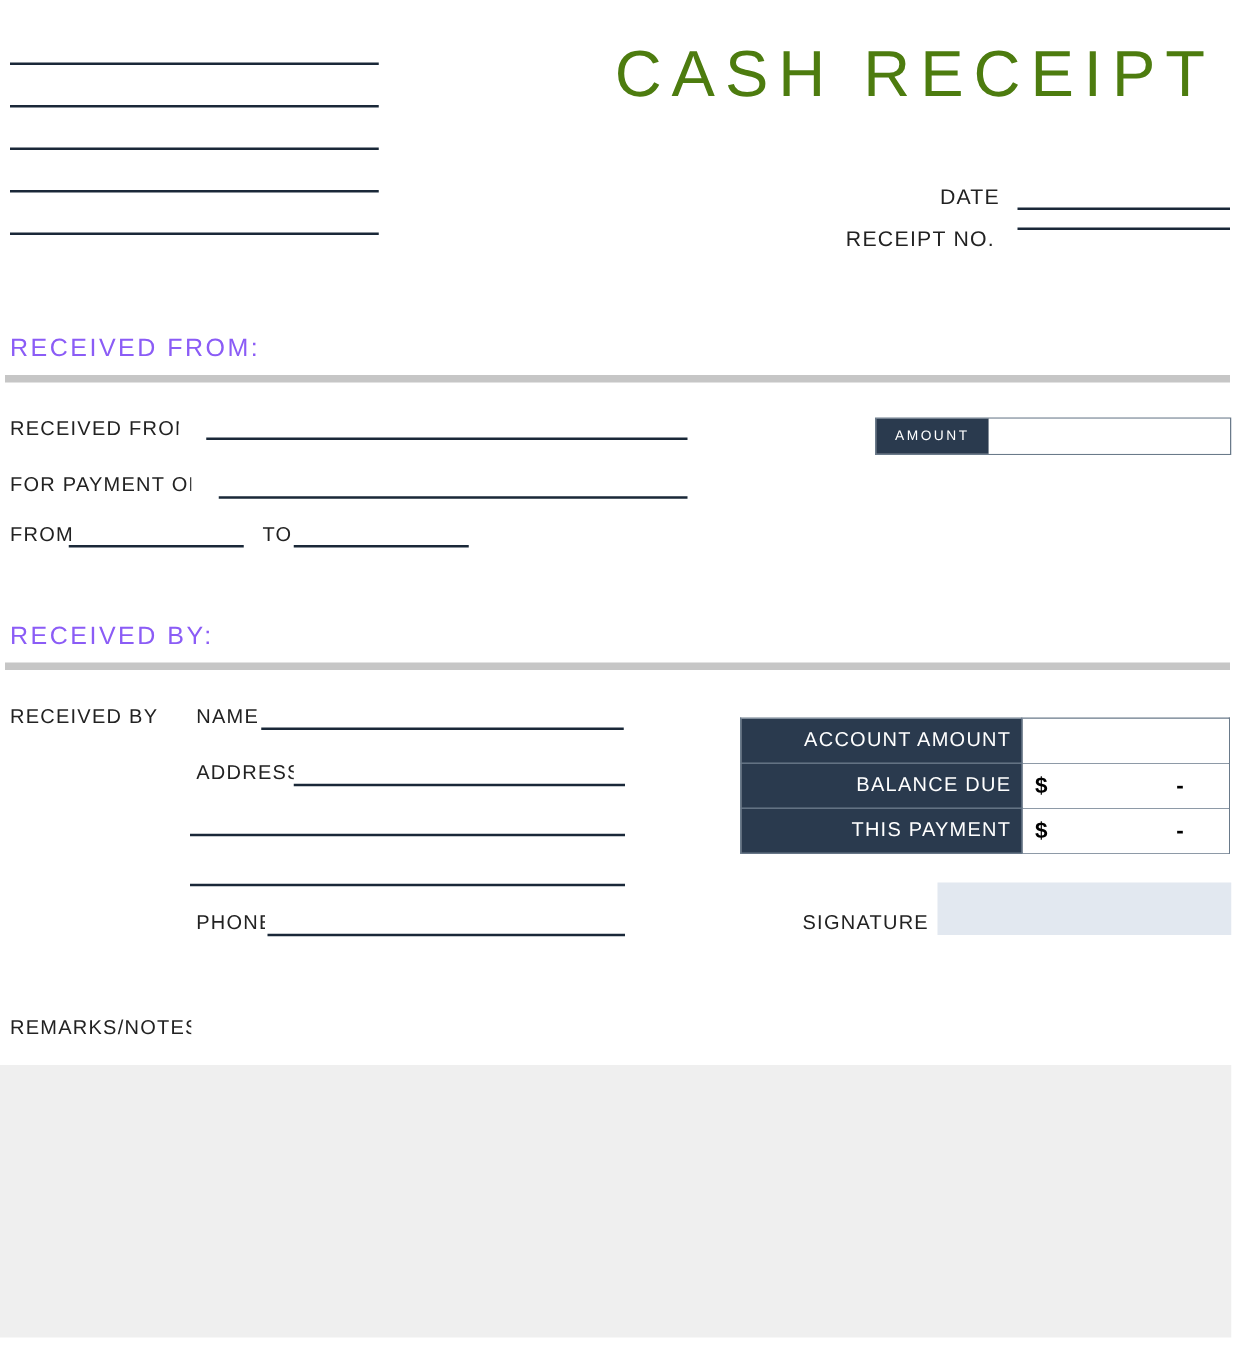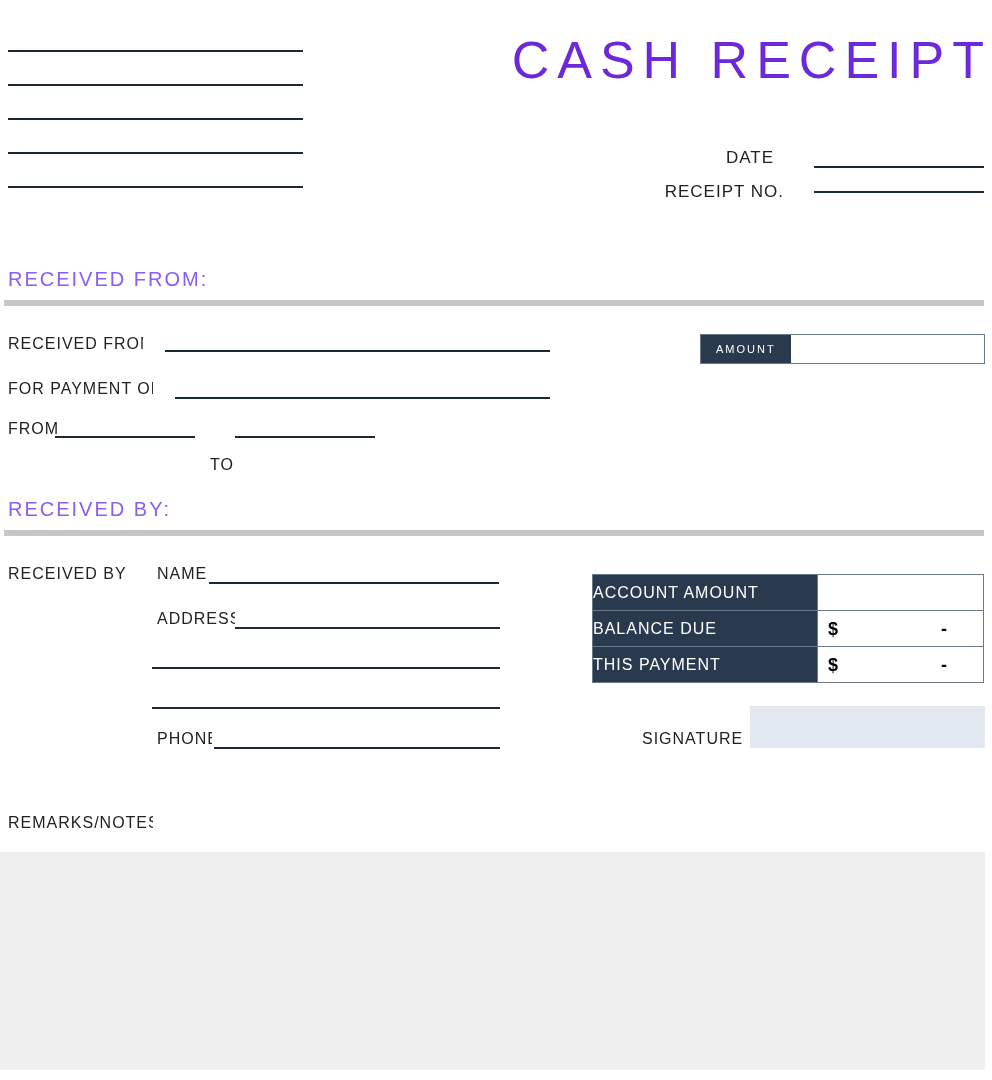--- a/index.html
+++ b/index.html
@@ -17,41 +17,41 @@
   left: 8px;
 }
 .hline {
   width: 295px;
   border-bottom: 2px solid #1a2838;
   margin-bottom: 32px;
 }
 .title {
   position: absolute;
   top: 30px;
-  right: 0;
+  right: 20px;
   font-size: 52px;
   font-weight: 300;
-  color: #6d28d9;
+  color: #4d7c0f;
   letter-spacing: 8px;
 }
 .date-row {
   position: absolute;
   top: 148px;
   right: 8px;
   display: flex;
   align-items: flex-end;
-  gap: 40px;
+  gap: 14px;
 }
 .receipt-row {
   position: absolute;
   top: 182px;
   right: 8px;
   display: flex;
-  align-items: center;
-  gap: 30px;
+  align-items: flex-start;
+  gap: 18px;
 }
 .label-right {
   font-size: 17px;
   color: #222;
 }
 .uline-sm {
   width: 170px;
   border-bottom: 2px solid #1a2838;
 }
 .section-title {
@@ -70,21 +70,21 @@
 }
 .hr1 { top: 300px; }
 .hr2 { top: 530px; }
 .lbl { font-size: 16px; color: #222; }
 .rf-label { position: absolute; top: 335px; left: 8px; width: 135px; overflow: hidden; white-space: nowrap; }
 .rf-line { position: absolute; top: 350px; left: 165px; width: 385px; border-bottom: 2px solid #1a2838; }
 .fp-label { position: absolute; top: 380px; left: 8px; width: 145px; overflow: hidden; white-space: nowrap; }
 .fp-line { position: absolute; top: 397px; left: 175px; width: 375px; border-bottom: 2px solid #1a2838; }
 .from-label { position: absolute; top: 420px; left: 8px; }
 .from-line { position: absolute; top: 436px; left: 55px; width: 140px; border-bottom: 2px solid #1a2838; }
-.to-label { position: absolute; top: 420px; left: 210px; margin-top: 36px; }
+.to-label { position: absolute; top: 420px; left: 210px; }
 .to-line { position: absolute; top: 436px; left: 235px; width: 140px; border-bottom: 2px solid #1a2838; }
 .amount-box {
   position: absolute;
   top: 334px;
   left: 700px;
   width: 285px;
   display: flex;
   border: 1px solid #6a7a8a;
 }
 .amount-label {
@@ -113,21 +113,21 @@
 }
 .summary-table td {
   border: 1px solid #6a7a8a;
   height: 36px;
   font-size: 16px;
   letter-spacing: 1px;
 }
 .summary-table .sl {
   background: #2a3a4e;
   color: #fff;
-  text-align: left;
+  text-align: right;
   padding-right: 8px;
   width: 225px;
 }
 .summary-table .sv {
   background: #fff;
   color: #000;
   position: relative;
 }
 .dollar { position: absolute; left: 10px; top: 50%; transform: translateY(-50%); font-weight: bold; font-size: 18px; }
 .dash { position: absolute; right: 35px; top: 50%; transform: translateY(-50%); font-weight: bold; font-size: 18px; }

